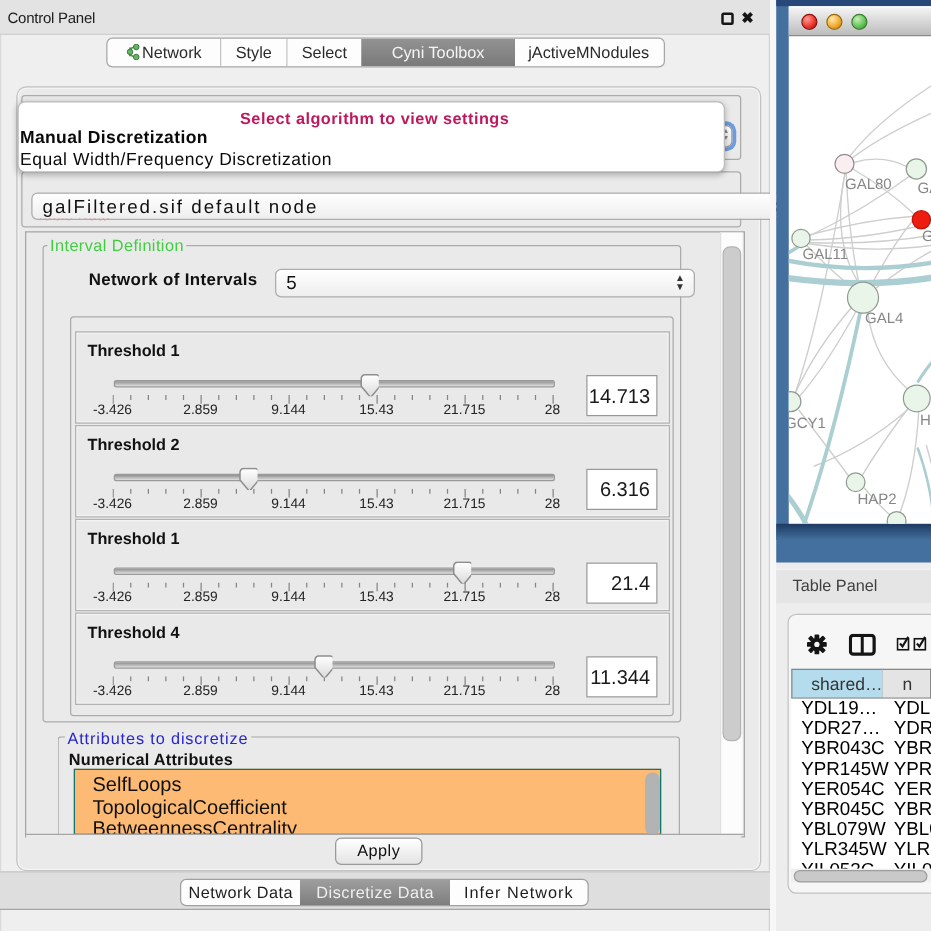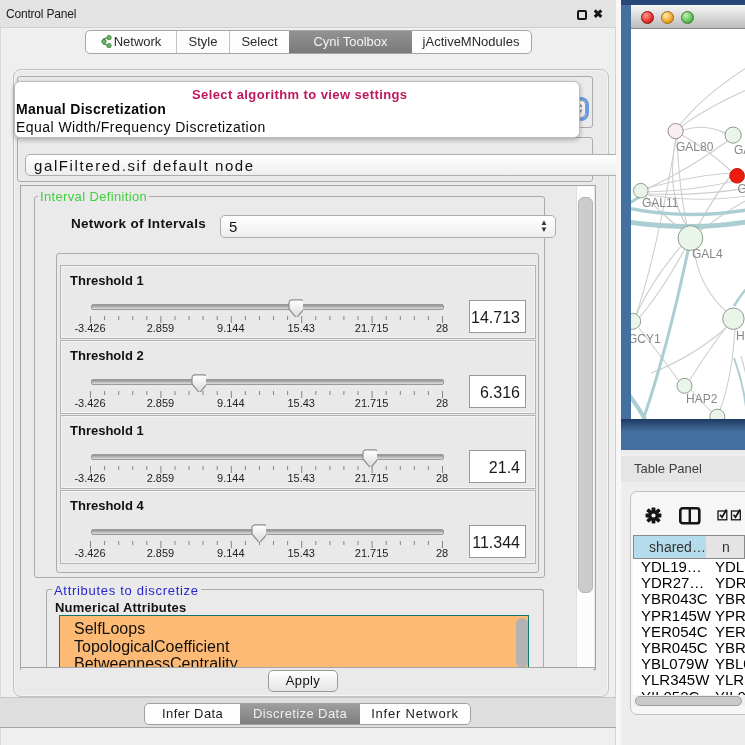--- a/index.html
+++ b/index.html
@@ -347,21 +347,21 @@
     <div style="padding:4px 0 0 14px;line-height:17.6px;">SelfLoops<br>TopologicalCoefficient<br>BetweennessCentrality</div>
   </div>
   <div class="vsb-thumb abs" style="left:516px;top:618px;width:10px;height:48px;background:#b3b3b3;"></div>
 
   <div class="abs" style="left:21px;top:668px;width:572px;height:27px;background:#eaeaea;"></div>
   <div class="abs" style="left:20px;top:667px;width:575px;height:1px;background:#a5a5a5;"></div>
 
   <div id="applybtn" class="abs">Apply</div>
   <div id="botstrip" class="abs"></div>
   <div id="bottabs" class="abs">
-    <div class="tb" style="width:97px;">Infer Data</div>
+    <div class="tb" style="width:97px;">Network Data</div>
     <div class="tb sel" style="width:122px;">Discretize Data</div>
     <div class="tb" style="width:112px;letter-spacing:0.8px;">Infer Network</div>
   </div>
 
   <div id="popup" class="abs"></div>
   <div class="abs" style="left:192px;top:87px;font-size:13px;font-weight:bold;letter-spacing:0.4px;color:#be185d;z-index:5;">Select algorithm to view settings</div>
   <div class="abs" style="left:16px;top:101px;font-size:14px;font-weight:bold;letter-spacing:0.3px;color:#0a0a0a;z-index:5;">Manual Discretization</div>
   <div class="abs" style="left:16px;top:119px;font-size:14px;letter-spacing:0.45px;color:#0a0a0a;z-index:5;">Equal Width/Frequency Discretization</div>
 </div>
 <div id="divider" class="abs"></div>

